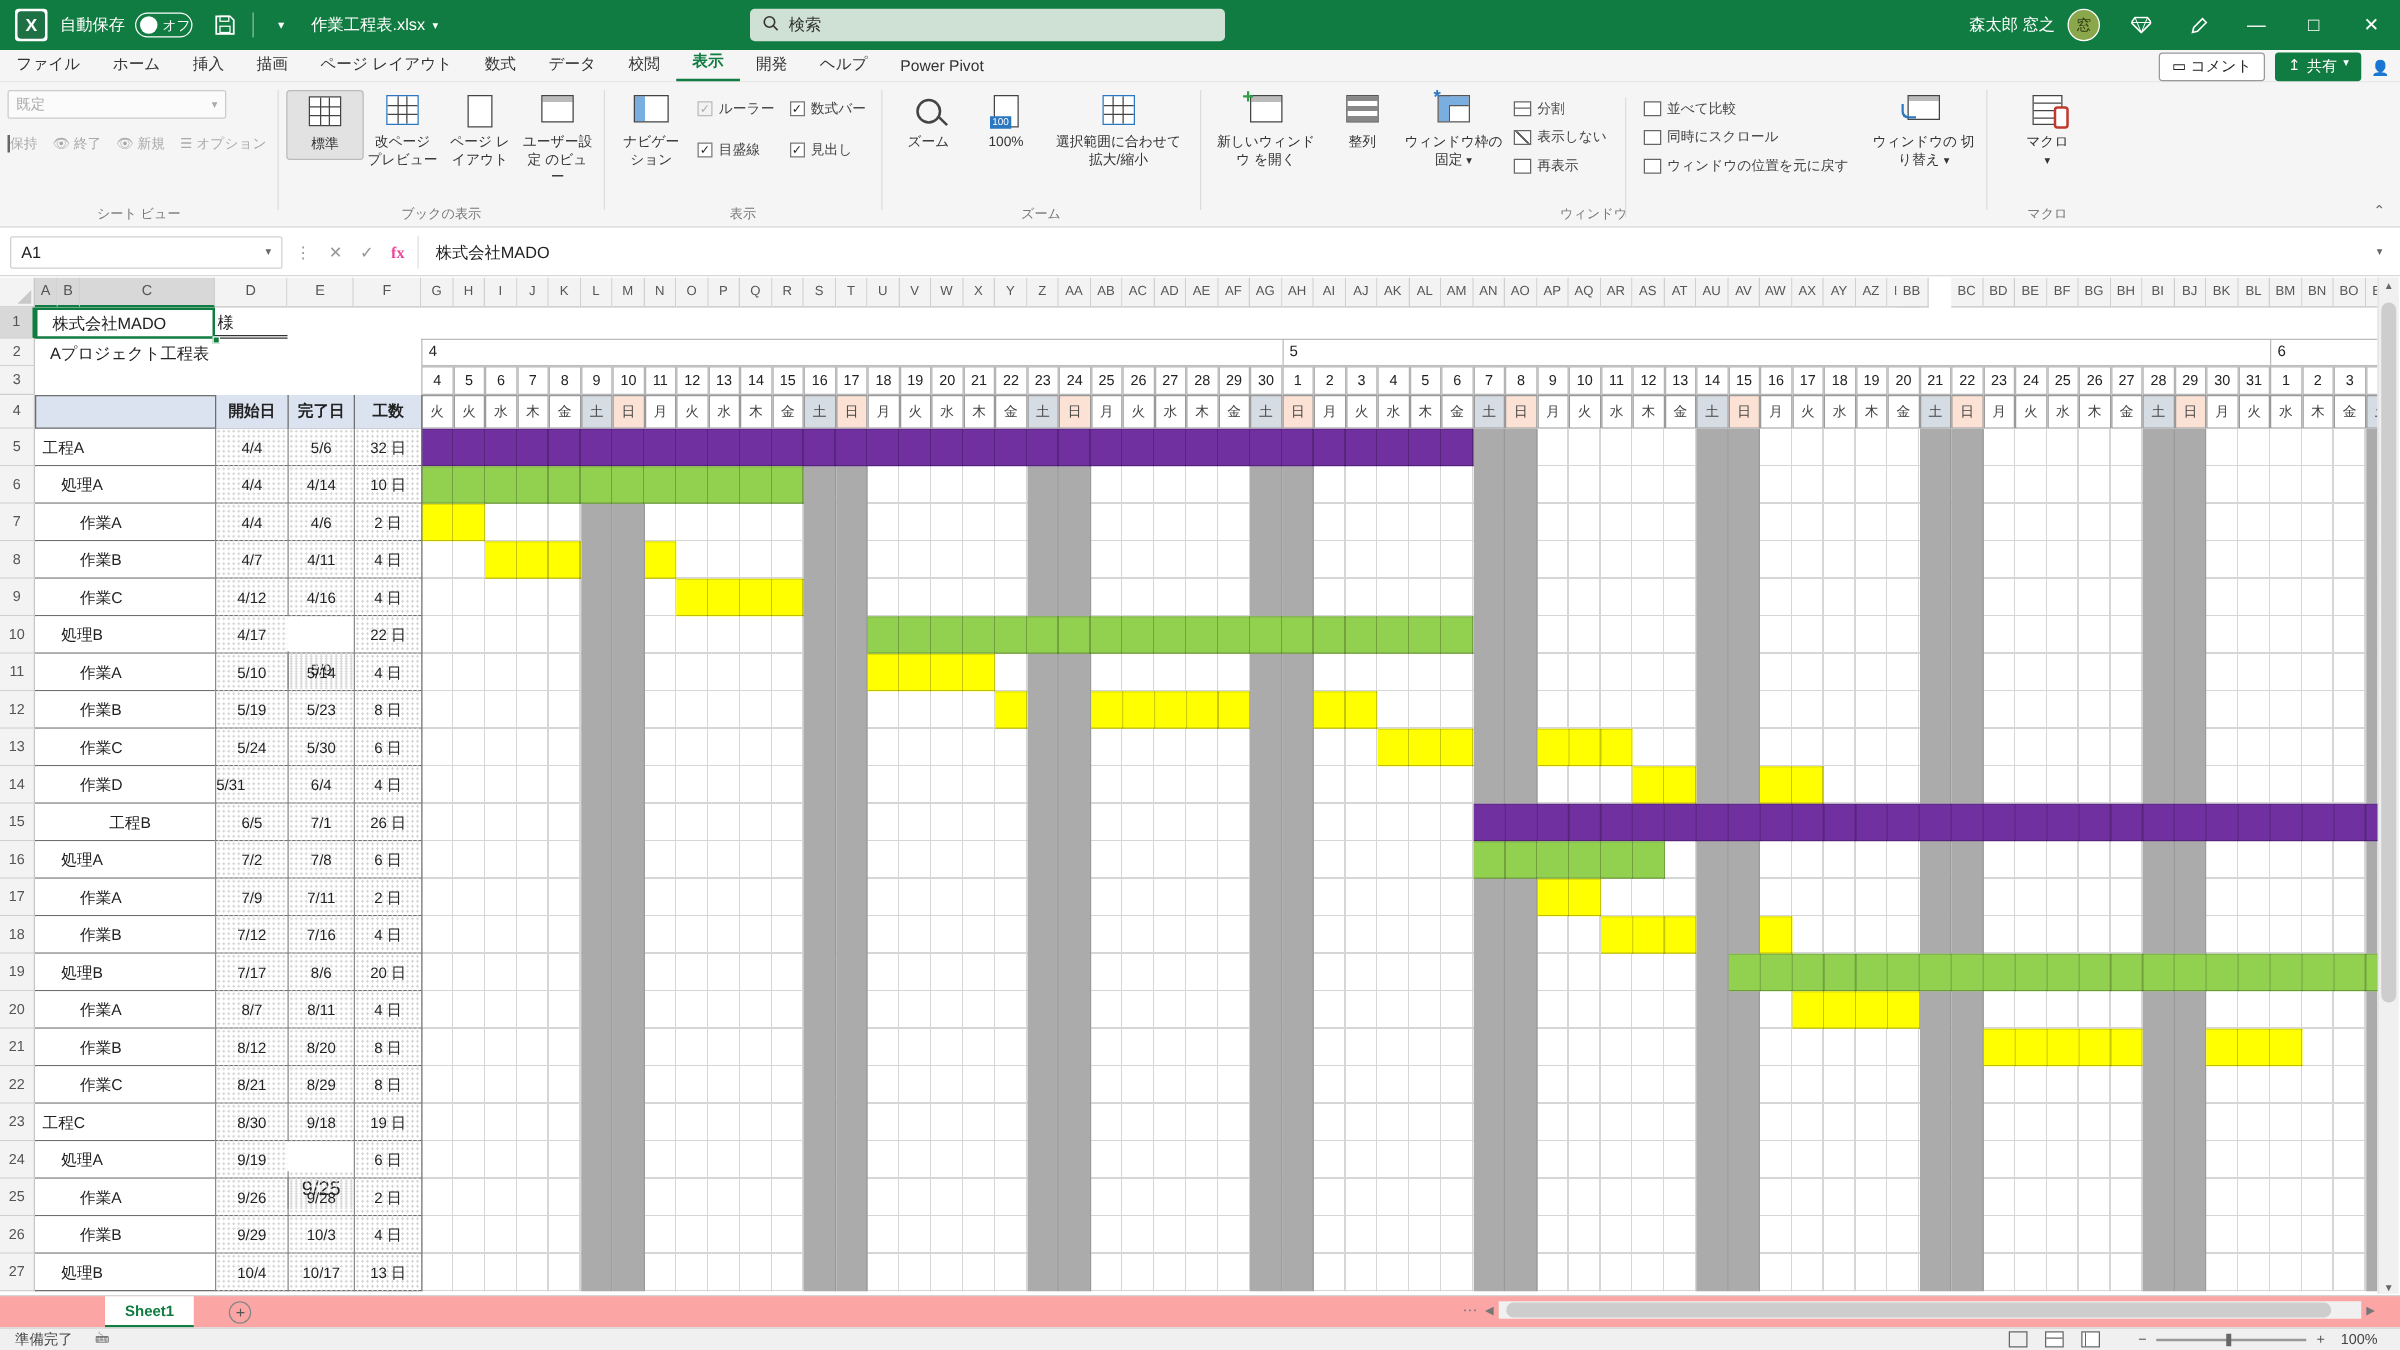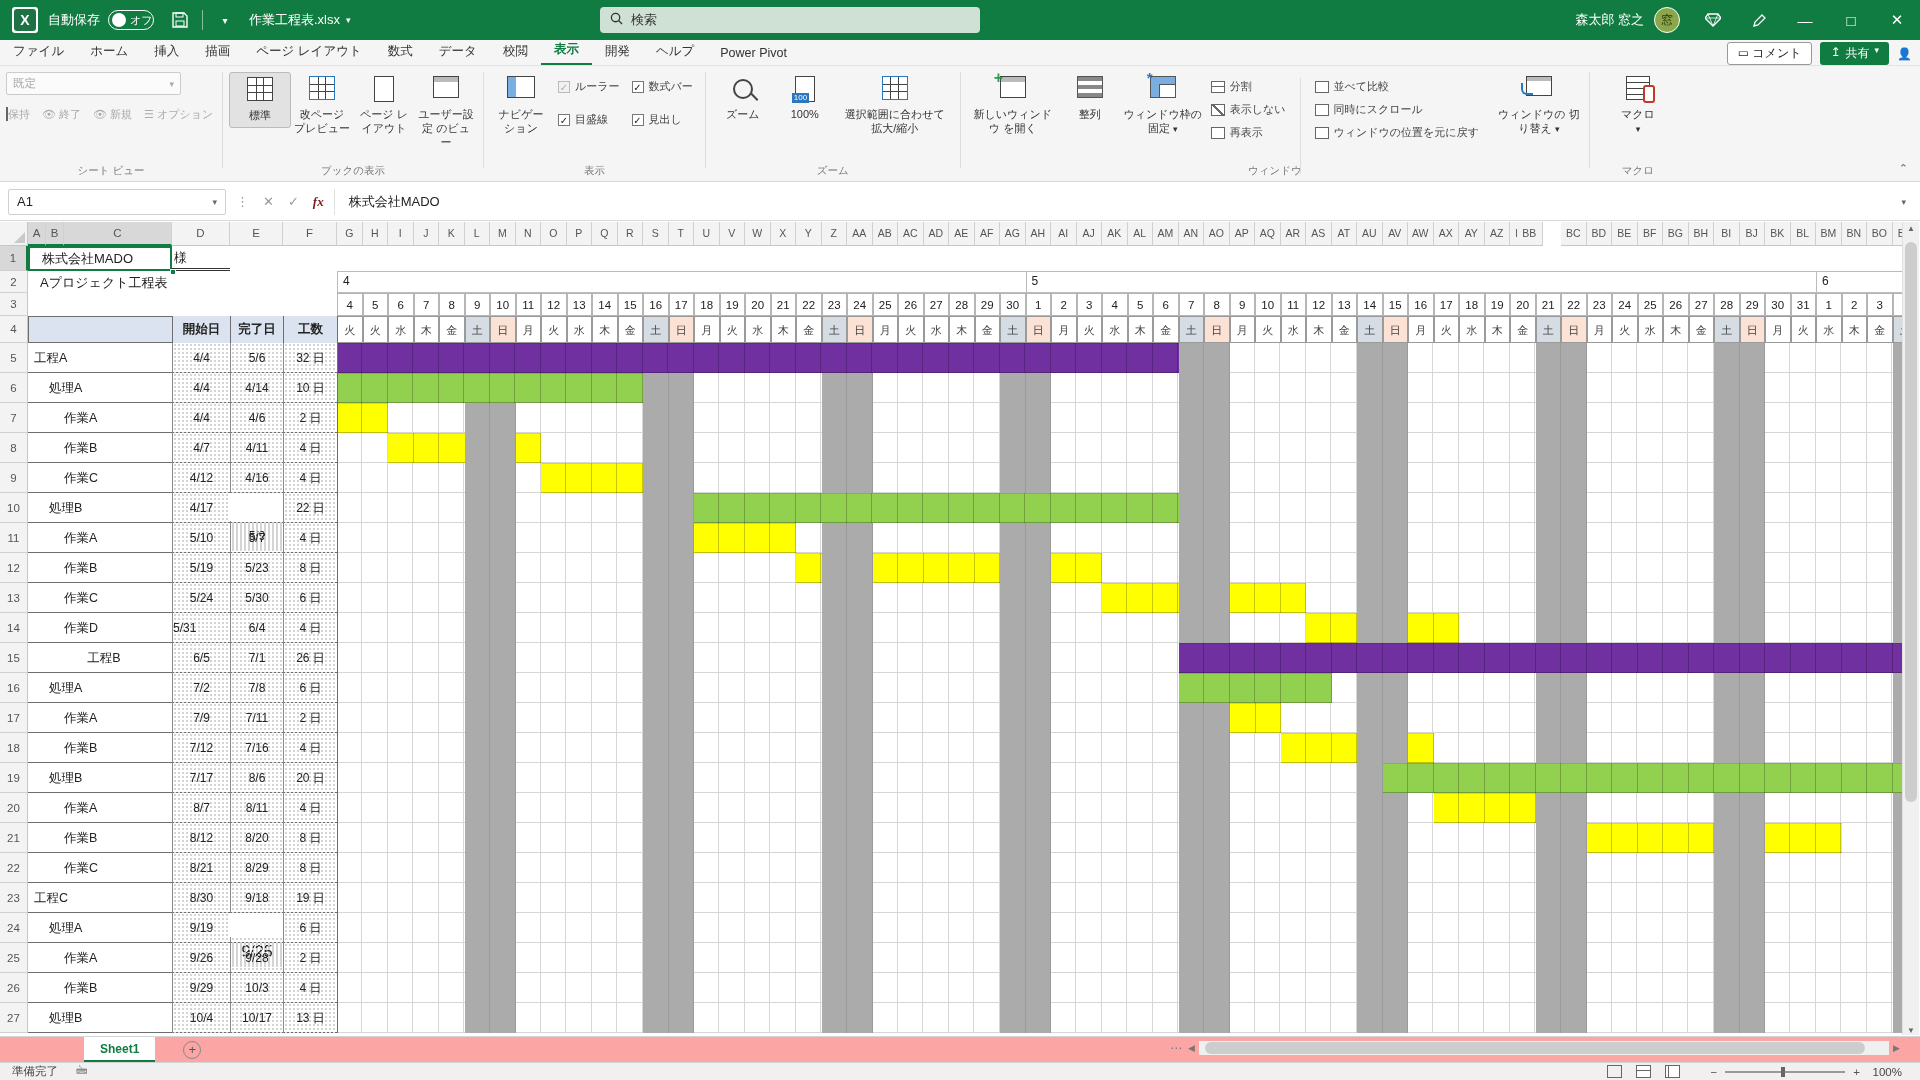--- a/index.html
+++ b/index.html
@@ -77,21 +77,21 @@
   .mini-ic { width:14px; height:12px; border:1px solid #666; background:#fff; flex:none;}
   .mini-ic.split { background:linear-gradient(#666,#666) 0 50%/100% 1px no-repeat,#fff;}
   .mini-ic.diag { background:linear-gradient(45deg,transparent 45%,#666 45% 55%,transparent 55%),#fff;}
   .ribbon-collapse { position:absolute; right:12px; bottom:6px; color:#666; font-size:11px;}
   
   .fbar { position:absolute; left:0; top:183px; width:1920px; height:38px; background:#fff; border-bottom:1px solid #d8d8d8;
     display:flex; align-items:center; }
   .namebox { width:218px; height:26px; margin-left:8px; border:1px solid #d0d0d0; display:flex; align-items:center;
     justify-content:space-between; padding:0 8px; font-size:13px; border-radius:2px;}
   .fbtns { display:flex; align-items:center; gap:14px; margin:0 10px; color:#999; font-size:13px;}
-  .fx { color:#7f1d1d; font-style:italic; font-weight:bold; font-family:"Liberation Serif",serif;}
+  .fx { color:#ec4899; font-weight:bold; font-family:"Liberation Serif",serif;}
   .fdiv { width:1px; height:26px; background:#e0e0e0; }
   .ftext { margin-left:14px; font-size:13px; color:#222; }
   
   .sheet { position:absolute; left:0; top:222px; width:1902px; height:813px; background:#fff; overflow:hidden;}
   .colhdr { position:absolute; top:0; height:24px; background:#f3f3f3; border-right:1px solid #d0d0d0;
     border-bottom:1px solid #c6c6c6; color:#555; font-size:11.5px; text-align:center; line-height:23px;}
   .colhdr.sel { background:#d8d8d8; border-bottom:2px solid #107C41;}
   .rowhdr { position:absolute; left:0; width:28px; background:#f3f3f3; border-bottom:1px solid #d0d0d0;
     border-right:1px solid #c6c6c6; color:#555; font-size:11.5px; display:flex; align-items:center; justify-content:center;}
   .rowhdr.sel { background:#d8d8d8; border-right:2px solid #107C41;}
@@ -680,21 +680,21 @@
     <div class="dots" style="position: absolute; left: 230px; top: 241px; width: 53px; height: 30px; text-align: center; line-height: 30px; font-size: 12px; border-left: 1px solid rgb(138, 138, 138); z-index: 4;">4/16</div>
     <div class="dots" style="position: absolute; left: 283px; top: 241px; width: 54px; height: 30px; text-align: center; line-height: 30px; font-size: 12px; border-left: 1px solid rgb(138, 138, 138); z-index: 4;">4 日</div>
     <div style="position: absolute; left: 28px; top: 271px; width: 309px; height: 30px; border-bottom: 1px solid rgb(110, 110, 110); background: rgb(255, 255, 255); z-index: 3;"></div>
     <div style="position: absolute; left: 49px; top: 271px; width: 140px; height: 30px; line-height: 30px; font-size: 12.5px; z-index: 4;">処理B</div>
     <div class="dots" style="position: absolute; left: 172px; top: 271px; width: 58px; height: 30px; text-align: center; line-height: 30px; font-size: 12px; border-left: 1px solid rgb(138, 138, 138); z-index: 4;">4/17</div>
     <div class="dots" style="position: absolute; left: 230px; top: 271px; width: 53px; height: 30px; text-align: center; line-height: 30px; font-size: 12px; border-left: 1px solid rgb(138, 138, 138); z-index: 4; margin-top: 28px;">5/9</div>
     <div class="dots" style="position: absolute; left: 283px; top: 271px; width: 54px; height: 30px; text-align: center; line-height: 30px; font-size: 12px; border-left: 1px solid rgb(138, 138, 138); z-index: 4;">22 日</div>
     <div style="position: absolute; left: 28px; top: 301px; width: 309px; height: 30px; border-bottom: 1px solid rgb(110, 110, 110); background: rgb(255, 255, 255); z-index: 3;"></div>
     <div style="position: absolute; left: 64px; top: 301px; width: 140px; height: 30px; line-height: 30px; font-size: 12.5px; z-index: 4;">作業A</div>
     <div class="dots" style="position: absolute; left: 172px; top: 301px; width: 58px; height: 30px; text-align: center; line-height: 30px; font-size: 12px; border-left: 1px solid rgb(138, 138, 138); z-index: 4;">5/10</div>
-    <div class="dots" style="position: absolute; left: 230px; top: 301px; width: 53px; height: 30px; text-align: center; line-height: 30px; font-size: 12px; border-left: 1px solid rgb(138, 138, 138); z-index: 4;">5/7</div>
+    <div class="dots" style="position: absolute; left: 230px; top: 301px; width: 53px; height: 30px; text-align: center; line-height: 30px; font-size: 12px; border-left: 1px solid rgb(138, 138, 138); z-index: 4;">5/14</div>
     <div class="dots" style="position: absolute; left: 283px; top: 301px; width: 54px; height: 30px; text-align: center; line-height: 30px; font-size: 12px; border-left: 1px solid rgb(138, 138, 138); z-index: 4;">4 日</div>
     <div style="position: absolute; left: 28px; top: 331px; width: 309px; height: 30px; border-bottom: 1px solid rgb(110, 110, 110); background: rgb(255, 255, 255); z-index: 3;"></div>
     <div style="position: absolute; left: 64px; top: 331px; width: 140px; height: 30px; line-height: 30px; font-size: 12.5px; z-index: 4;">作業B</div>
     <div class="dots" style="position: absolute; left: 172px; top: 331px; width: 58px; height: 30px; text-align: center; line-height: 30px; font-size: 12px; border-left: 1px solid rgb(138, 138, 138); z-index: 4;">5/19</div>
     <div class="dots" style="position: absolute; left: 230px; top: 331px; width: 53px; height: 30px; text-align: center; line-height: 30px; font-size: 12px; border-left: 1px solid rgb(138, 138, 138); z-index: 4;">5/23</div>
     <div class="dots" style="position: absolute; left: 283px; top: 331px; width: 54px; height: 30px; text-align: center; line-height: 30px; font-size: 12px; border-left: 1px solid rgb(138, 138, 138); z-index: 4;">8 日</div>
     <div style="position: absolute; left: 28px; top: 361px; width: 309px; height: 30px; border-bottom: 1px solid rgb(110, 110, 110); background: rgb(255, 255, 255); z-index: 3;"></div>
     <div style="position: absolute; left: 64px; top: 361px; width: 140px; height: 30px; line-height: 30px; font-size: 12.5px; z-index: 4;">作業C</div>
     <div class="dots" style="position: absolute; left: 172px; top: 361px; width: 58px; height: 30px; text-align: center; line-height: 30px; font-size: 12px; border-left: 1px solid rgb(138, 138, 138); z-index: 4;">5/24</div>
     <div class="dots" style="position: absolute; left: 230px; top: 361px; width: 53px; height: 30px; text-align: center; line-height: 30px; font-size: 12px; border-left: 1px solid rgb(138, 138, 138); z-index: 4;">5/30</div>

